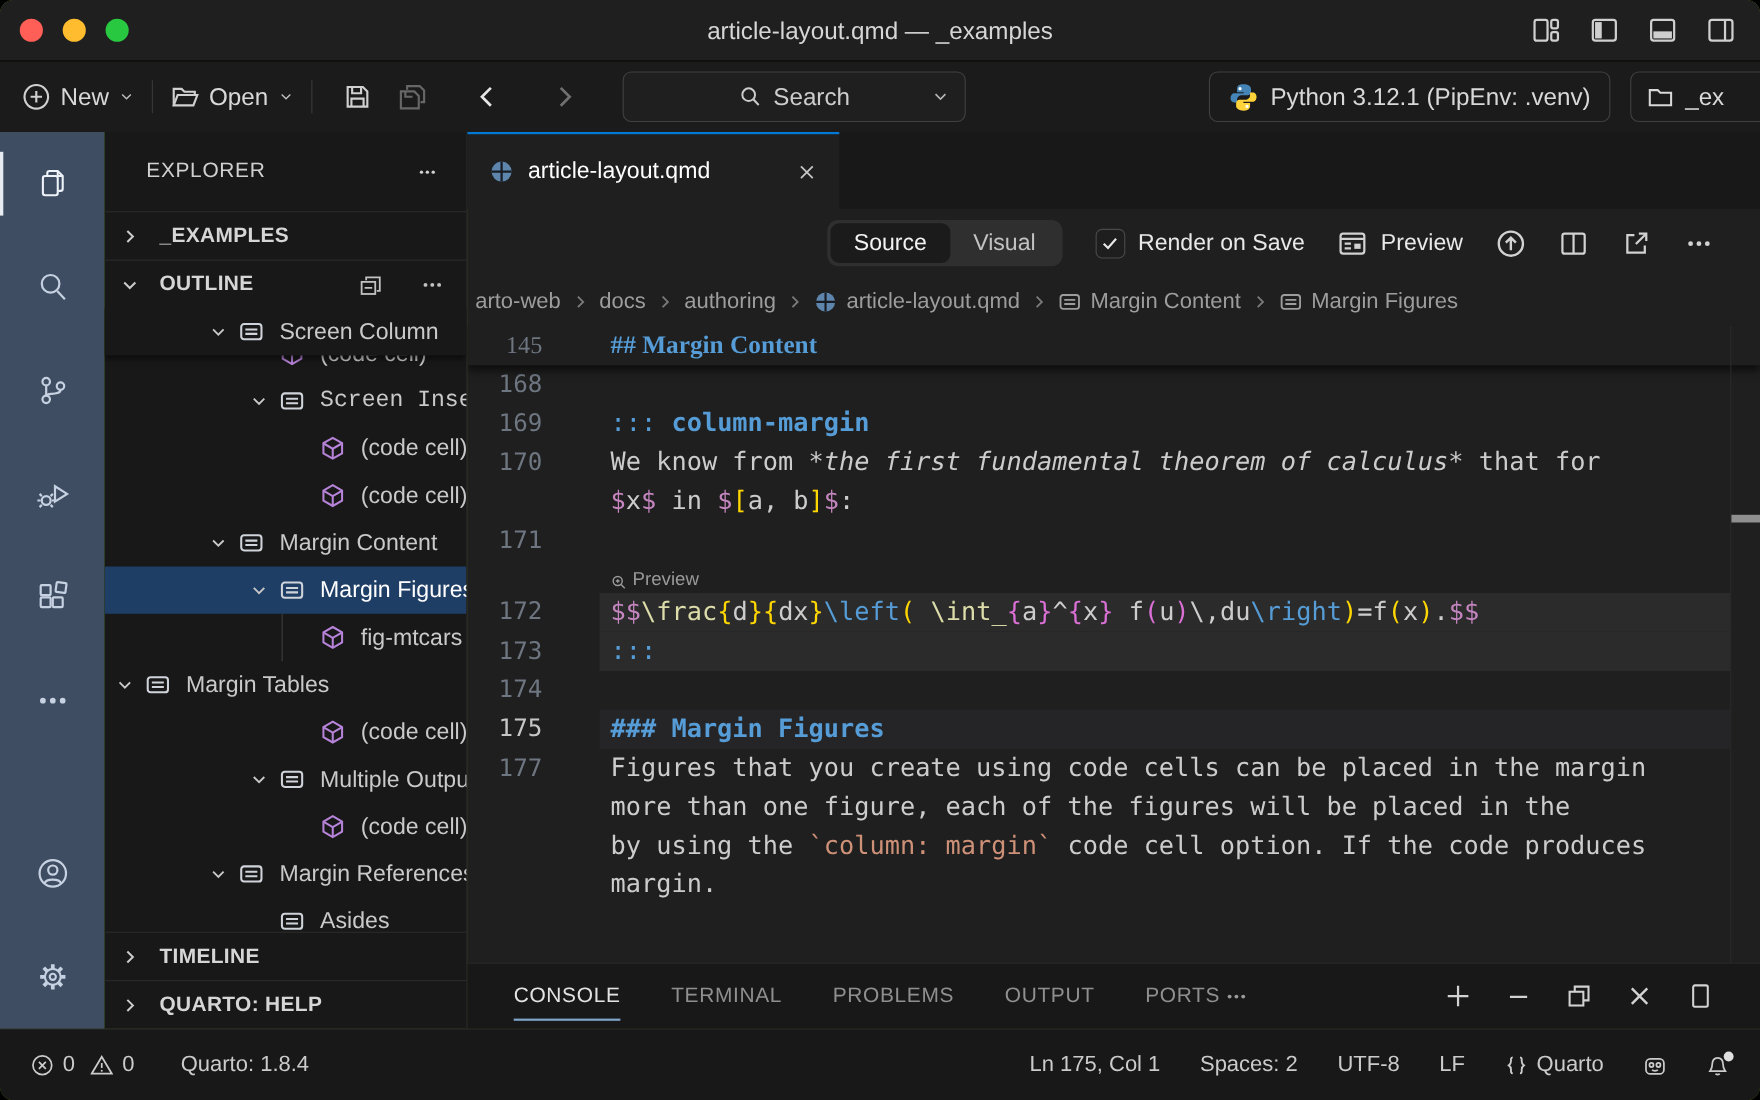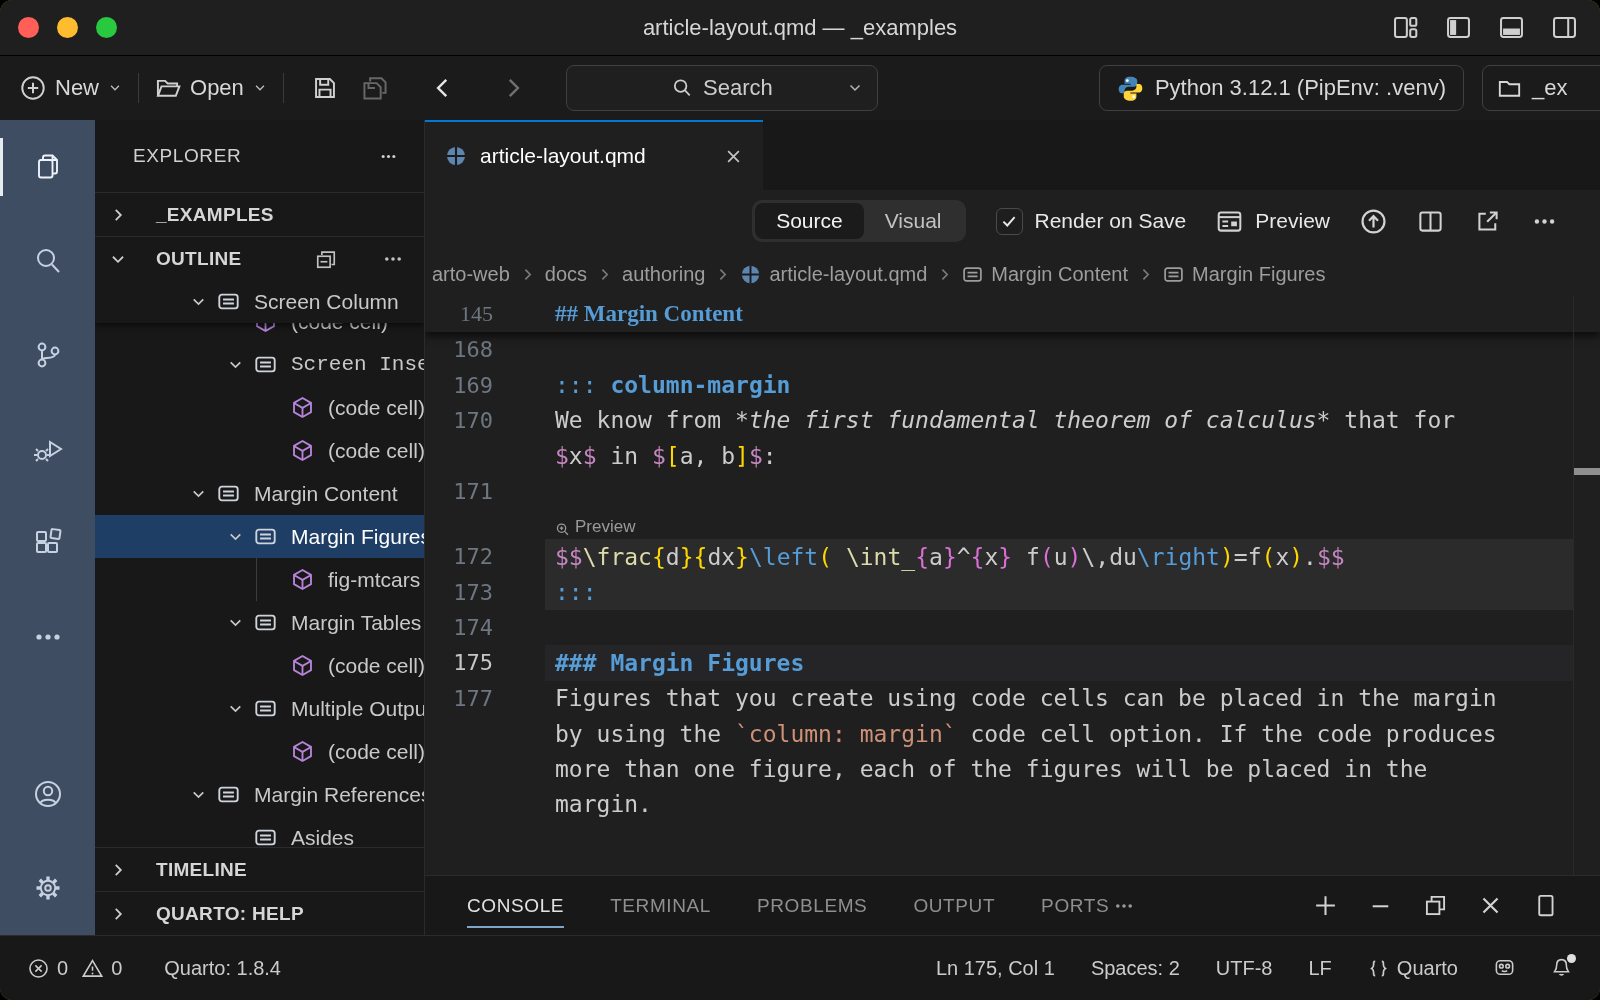--- a/index.html
+++ b/index.html
@@ -34,21 +34,21 @@
   .activitybar{width:95px;background:#3f4d63;display:flex;flex-direction:column;align-items:stretch;flex:none;}
   .ab-item{height:94px;display:flex;align-items:center;justify-content:center;position:relative;color:#c6d1e1;font-size:32px;}
   .ab-item.active{color:#eef3fa;}
   .ab-item.active::before{content:"";position:absolute;left:0;top:18px;bottom:18px;width:3px;background:#e7ecf3;}
   .ab-bottom{margin-top:auto;display:flex;flex-direction:column;}
 
   
   .sidebar{width:330px;background:#181818;border-right:1px solid #2b2b2b;display:flex;flex-direction:column;flex:none;color:#cccccc;}
   .sb-title{height:72px;display:flex;align-items:center;padding:0 26px 0 38px;font-size:19px;letter-spacing:.6px;color:#d0d0d0;}
   .sb-title .spacer{flex:1;}
-  .sb-section{height:44px;border-top:1px solid #2b2b2b;display:flex;align-items:center;gap:27px;font-weight:700;font-size:19px;padding:0 20px 0 12px;letter-spacing:.3px;color:#d6d6d6;}
+  .sb-section{height:44px;border-top:1px solid #2b2b2b;display:flex;align-items:center;gap:16px;font-weight:700;font-size:19px;padding:0 20px 0 12px;letter-spacing:.3px;color:#d6d6d6;}
   .sb-section .spacer{flex:1;}
   .sb-section .hdr-ic{display:inline-flex;color:#c2c2c2;font-size:22px;}
   .chev-ic{display:inline-flex;color:#cccccc;font-size:18px;width:22px;justify-content:center;}
   .tree{flex:1;overflow:hidden;position:relative;}
   .tree-row{height:43px;display:flex;align-items:center;font-size:21px;color:#c9c9c9;position:relative;white-space:nowrap;}
   .tree-row .chev{width:37px;flex:none;display:flex;justify-content:center;color:#c9c9c9;font-size:17px;}
   .tree-row .ticon{width:37px;flex:none;display:flex;align-items:center;font-size:23px;color:#cfd3da;}
   .tree-row.selected{background:#1f3e66;color:#fff;}
   .tree-row.sticky{background:#181818;position:relative;z-index:2;box-shadow:0 3px 5px rgba(0,0,0,.5);}
   .clipwrap{height:20px;overflow:hidden;position:relative;z-index:1;}
@@ -98,21 +98,21 @@
   .ptab{font-size:19px;letter-spacing:.6px;color:#8f8f8f;height:100%;display:flex;align-items:center;position:relative;}
   .ptab.active{color:#e2e2e2;}
   .ptab.active::after{content:"";position:absolute;left:0;right:0;bottom:7px;height:2px;background:#7fa5c9;}
   .ptab-more{color:#9a9a9a;font-size:22px;display:inline-flex;margin-left:4px;}
   .pactions{margin-left:auto;display:flex;align-items:center;gap:30px;color:#d2d2d2;font-size:25px;}
 
   
   .statusbar{height:65px;background:#181818;border-top:1px solid #2b2b2b;display:flex;align-items:center;color:#cbcbcb;font-size:20px;padding:0 28px;gap:36px;}
   .sb-item{display:flex;align-items:center;gap:8px;white-space:nowrap;}
   .sb-item .sic{display:inline-flex;font-size:21px;position:relative;}
-  .sb-right{margin-left:auto;display:flex;align-items:flex-start;gap:36px;}
+  .sb-right{margin-left:auto;display:flex;align-items:flex-end;gap:36px;}
   .badge-dot{position:absolute;top:-3px;right:-4px;width:9px;height:9px;border-radius:50%;background:#e0e0e0;}
   .icon{display:inline-flex;align-items:center;justify-content:center;}
   .icon svg{width:1em;height:1em;display:block;}
 </style>
 </head>
 <body>
 
 <div class="window">
 
   <div class="titlebar">
@@ -500,21 +500,21 @@
               <span class="icon">
                 <svg viewBox="0 0 16 16" fill="none" stroke="#b683d9" stroke-width="1.3">
                   <path d="M8 1.4 L13.9 4.8 V11.2 L8 14.6 L2.1 11.2 V4.8 Z"></path>
                   <path d="M2.3 5 L8 8.3 L13.7 5"></path>
                   <path d="M8 8.3 V14.4"></path>
                 </svg>
               </span>
             </span>
             <span>fig-mtcars</span>
           </div>
-          <div class="tree-row" style="padding-left: 122px;">
+          <div class="tree-row" style="">
             <span class="chev">
               <span class="icon">
                 <svg viewBox="0 0 16 16" fill="none" stroke="currentColor" stroke-width="1.6">
                   <path d="M3.5 6 L8 10.5 L12.5 6"></path>
                 </svg>
               </span>
             </span>
             <span class="ticon">
               <span class="icon">
                 <svg viewBox="0 0 16 16" fill="none" stroke="currentColor" stroke-width="1.3">
@@ -805,25 +805,25 @@
           <div class="code-line cur">
             <span class="gutter">175</span>
             <span class="cwrap"><span class="tk-blueB">### Margin Figures</span></span>
           </div>
           <div class="code-line">
             <span class="gutter">177</span>
             <span class="cwrap"><span class="tk-body">Figures that you create using code cells can be placed in the margin</span></span>
           </div>
           <div class="code-line">
             <span class="gutter"></span>
-            <span class="cwrap"><span class="tk-body">by using the </span><span class="tk-orange">`column: margin`</span><span class="tk-body"> code cell option. If the code produces</span></span>
+            <span class="cwrap"><span class="tk-body">more than one figure, each of the figures will be placed in the</span></span>
           </div>
           <div class="code-line">
             <span class="gutter"></span>
-            <span class="cwrap"><span class="tk-body">more than one figure, each of the figures will be placed in the</span></span>
+            <span class="cwrap"><span class="tk-body">by using the </span><span class="tk-orange">`column: margin`</span><span class="tk-body"> code cell option. If the code produces</span></span>
           </div>
           <div class="code-line">
             <span class="gutter"></span>
             <span class="cwrap"><span class="tk-body">margin.</span></span>
           </div>
         </div>
 
       <div class="panel">
         <div class="ptabs" id="ptabs">
             <div class="ptab active">CONSOLE</div>

